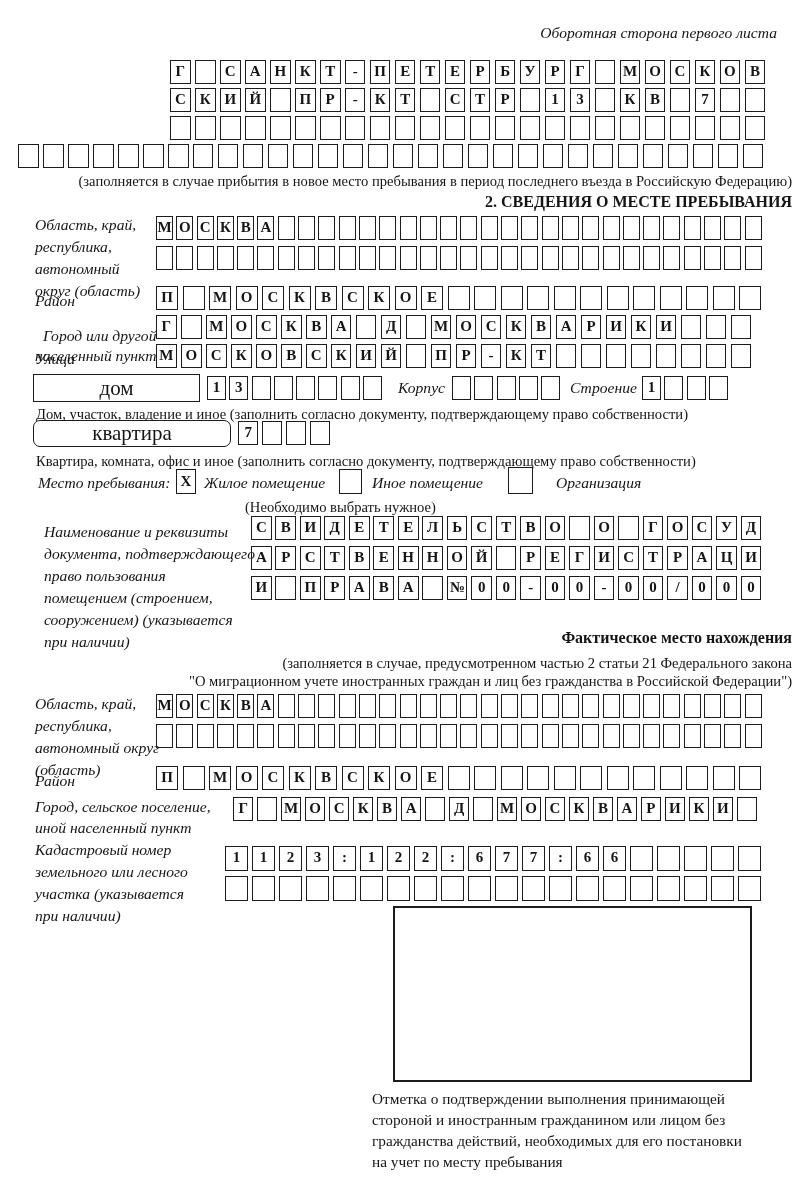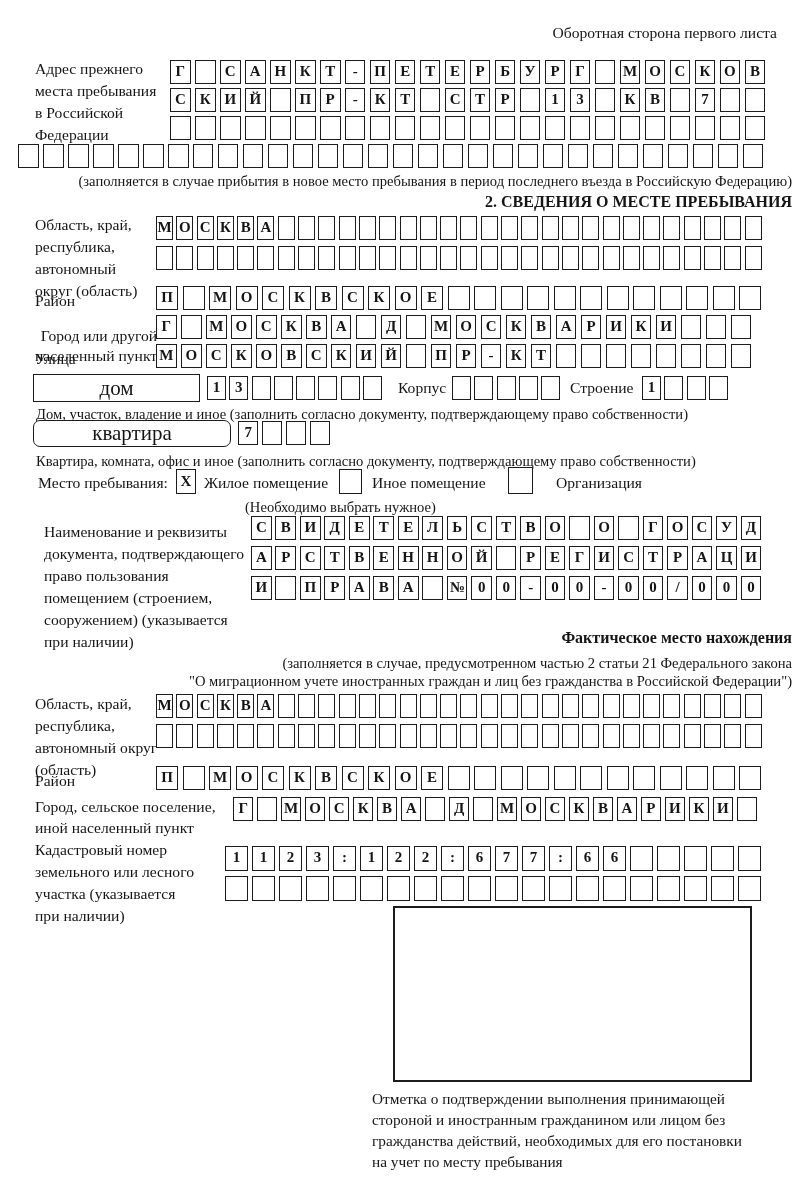--- a/index.html
+++ b/index.html
@@ -1,19 +1,19 @@
 <!DOCTYPE html>
 <html><head>
 <meta charset="utf-8">
 <style>
   html,body{margin:0;padding:0;background:#fff;}
   .page{position:relative;width:800px;height:1180px;background:#fff;overflow:hidden;
         font-family:"Liberation Serif","DejaVu Serif",serif;color:#151515;}
   .abs{position:absolute;}
-  .lbl{font-size:15.6px;line-height:22px;white-space:nowrap;}
+  .lbl{font-size:15.6px;line-height:22px;white-space:nowrap;font-style:italic;}
   .note{font-size:14.6px;white-space:nowrap;}
   .ctr{left:0;width:792px;text-align:right;}
   .bold{font-weight:bold;}
   .cellrow{white-space:nowrap;}
   .cell{display:inline-block;box-sizing:border-box;width:var(--cw,20px);height:var(--ch,24px);
         border:1.6px solid #1c1c1c;margin-right:var(--cg,4px);text-align:center;
         font-size:15px;font-weight:600;line-height:20px;vertical-align:top;overflow:hidden;}
   .p25{--cw:20.6px;--cg:4.4px;}
   .p20{--cw:17px;--cg:3.3px;}
   .p26{--cw:22px;--cg:4.5px;}
@@ -28,26 +28,20 @@
   .stamp{box-sizing:border-box;border:2px solid #1c1c1c;background:#fff;}
   .cap{font-size:15.3px;line-height:21px;text-align:left;}
 </style>
 </head>
 <body>
 
 <div class="page">
 
   <div class="abs lbl" style="top:22px;right:23px;">Оборотная сторона первого листа</div>
 
-  <div class="abs" style="left:35px;top:58px;">
-    <div class="lbl">Адрес прежнего</div>
-    <div class="lbl">места пребывания</div>
-    <div class="lbl">в Российской</div>
-    <div class="lbl">Федерации</div>
-  </div>
   <div class="abs cellrow p25" style="left:170px;top:60px;"><span class="cell">Г</span><span class="cell"></span><span class="cell">С</span><span class="cell">А</span><span class="cell">Н</span><span class="cell">К</span><span class="cell">Т</span><span class="cell">-</span><span class="cell">П</span><span class="cell">Е</span><span class="cell">Т</span><span class="cell">Е</span><span class="cell">Р</span><span class="cell">Б</span><span class="cell">У</span><span class="cell">Р</span><span class="cell">Г</span><span class="cell"></span><span class="cell">М</span><span class="cell">О</span><span class="cell">С</span><span class="cell">К</span><span class="cell">О</span><span class="cell">В</span></div>
   <div class="abs cellrow p25" style="left:170px;top:88px;"><span class="cell">С</span><span class="cell">К</span><span class="cell">И</span><span class="cell">Й</span><span class="cell"></span><span class="cell">П</span><span class="cell">Р</span><span class="cell">-</span><span class="cell">К</span><span class="cell">Т</span><span class="cell"></span><span class="cell">С</span><span class="cell">Т</span><span class="cell">Р</span><span class="cell"></span><span class="cell">1</span><span class="cell">3</span><span class="cell"></span><span class="cell">К</span><span class="cell">В</span><span class="cell"></span><span class="cell">7</span><span class="cell"></span><span class="cell"></span></div>
   <div class="abs cellrow p25" style="left:170px;top:116px;"><span class="cell"></span><span class="cell"></span><span class="cell"></span><span class="cell"></span><span class="cell"></span><span class="cell"></span><span class="cell"></span><span class="cell"></span><span class="cell"></span><span class="cell"></span><span class="cell"></span><span class="cell"></span><span class="cell"></span><span class="cell"></span><span class="cell"></span><span class="cell"></span><span class="cell"></span><span class="cell"></span><span class="cell"></span><span class="cell"></span><span class="cell"></span><span class="cell"></span><span class="cell"></span><span class="cell"></span></div>
   <div class="abs cellrow p25" style="left:18px;top:144px;"><span class="cell"></span><span class="cell"></span><span class="cell"></span><span class="cell"></span><span class="cell"></span><span class="cell"></span><span class="cell"></span><span class="cell"></span><span class="cell"></span><span class="cell"></span><span class="cell"></span><span class="cell"></span><span class="cell"></span><span class="cell"></span><span class="cell"></span><span class="cell"></span><span class="cell"></span><span class="cell"></span><span class="cell"></span><span class="cell"></span><span class="cell"></span><span class="cell"></span><span class="cell"></span><span class="cell"></span><span class="cell"></span><span class="cell"></span><span class="cell"></span><span class="cell"></span><span class="cell"></span><span class="cell"></span></div>
   <div class="abs note ctr" style="top:173px;">(заполняется в случае прибытия в новое место пребывания в период последнего въезда в Российскую Федерацию)</div>
 
   <div class="abs ctr bold" style="top:193px;font-size:16px;">2. СВЕДЕНИЯ О МЕСТЕ ПРЕБЫВАНИЯ</div>
 
   <div class="abs" style="left:35px;top:214px;">
     <div class="lbl">Область, край,</div>

